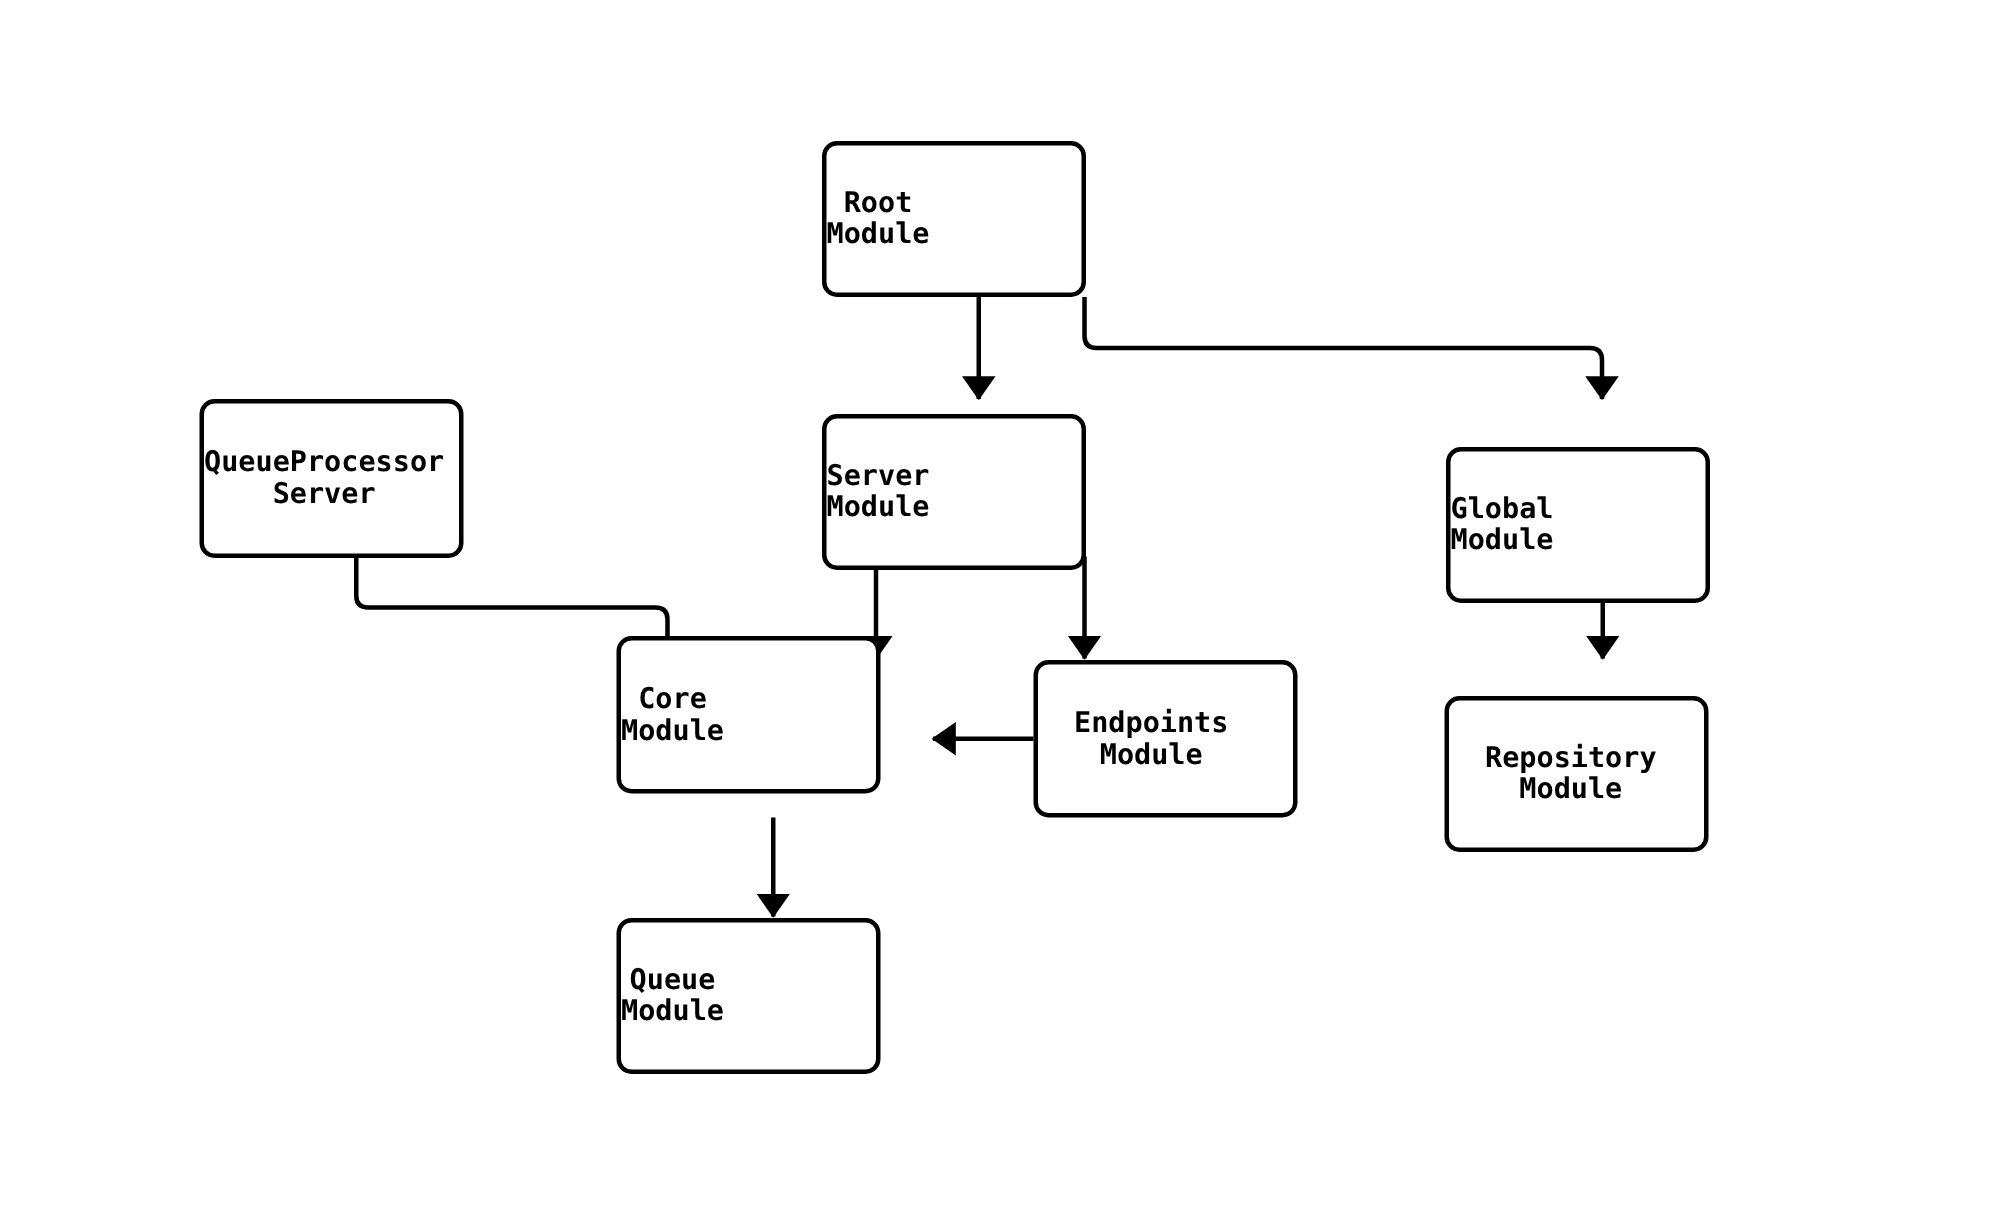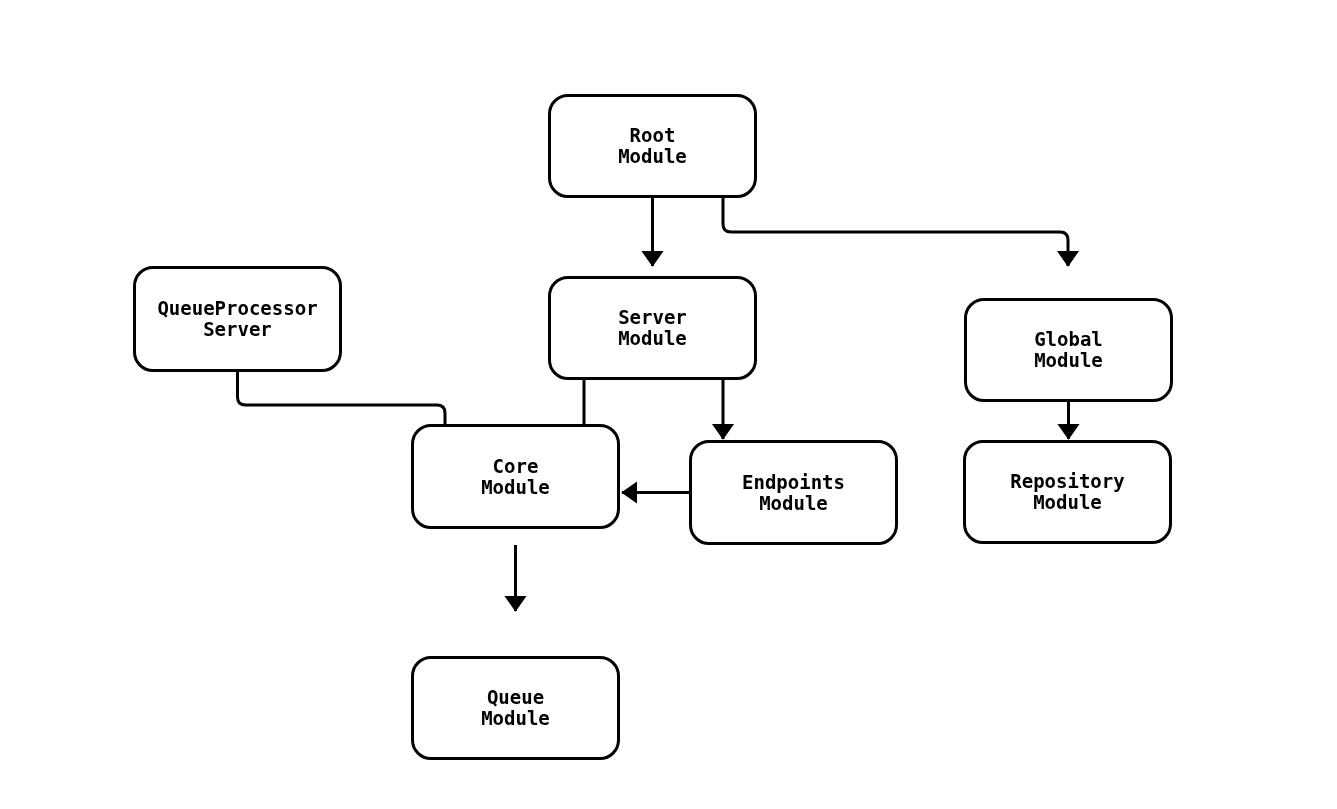--- a/index.html
+++ b/index.html
@@ -23,45 +23,44 @@
     height: 809px;
   }
   .edge {
     fill: none;
     stroke: #000000;
     stroke-width: 3;
   }
   .node {
     position: absolute;
     box-sizing: border-box;
-    width: 209px;
+    width: 176px;
     height: 104px;
     background: #ffffff;
     border: 3px solid #000000;
-    border-radius: 20px;
+    border-radius: 10px;
     display: flex;
     align-items: center;
-    justify-content: center;
   }
   .node-label {
     white-space: pre-line;
     text-align: center;
     font-weight: bold;
     font-size: 19px;
     line-height: 21px;
     color: #000000;
   }
   .n-root           { left: 548px; top: 94px;  }
   .n-queueprocessor { left: 133px; top: 266px; height: 106px; }
   .n-server         { left: 548px; top: 276px; }
   .n-global         { left: 964px; top: 267px; margin-top: 31px; }
   .n-core           { left: 411px; top: 424px; height: 105px; }
-  .n-endpoints      { left: 689px; top: 440px; height: 105px; }
-  .n-repository     { left: 963px; top: 440px; }
-  .n-queue          { left: 411px; top: 612px; margin-top: 44px; }
+  .n-endpoints      { left: 689px; top: 440px; height: 105px; padding-left: 24px; }
+  .n-repository     { left: 963px; top: 464px; padding-left: 24px; }
+  .n-queue          { left: 411px; top: 612px; }
 </style>
 </head>
 <body>
 
 <div class="canvas">
 
   <svg class="edges-layer" width="1337" height="809" viewBox="0 0 1337 809" xmlns="http://www.w3.org/2000/svg">
     <defs>
       <marker id="arrowhead" viewBox="0 0 10 14" refX="9.5" refY="7" markerWidth="16" markerHeight="23" orient="auto" markerUnits="userSpaceOnUse">
         <path d="M0,0 L10,7 L0,14 Z" fill="#000000"></path>

